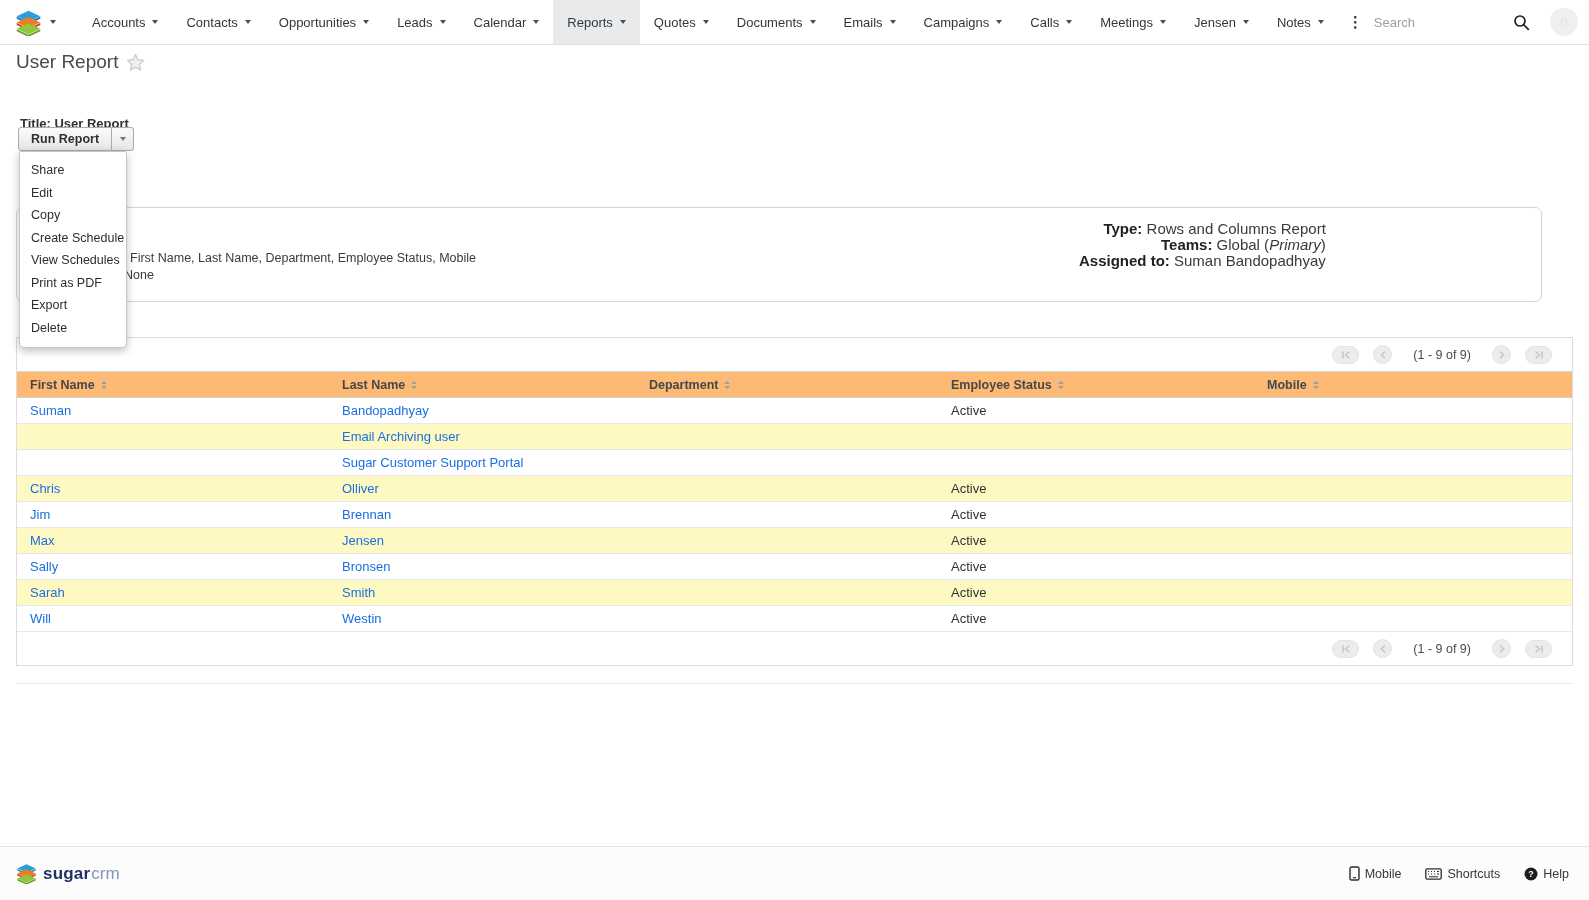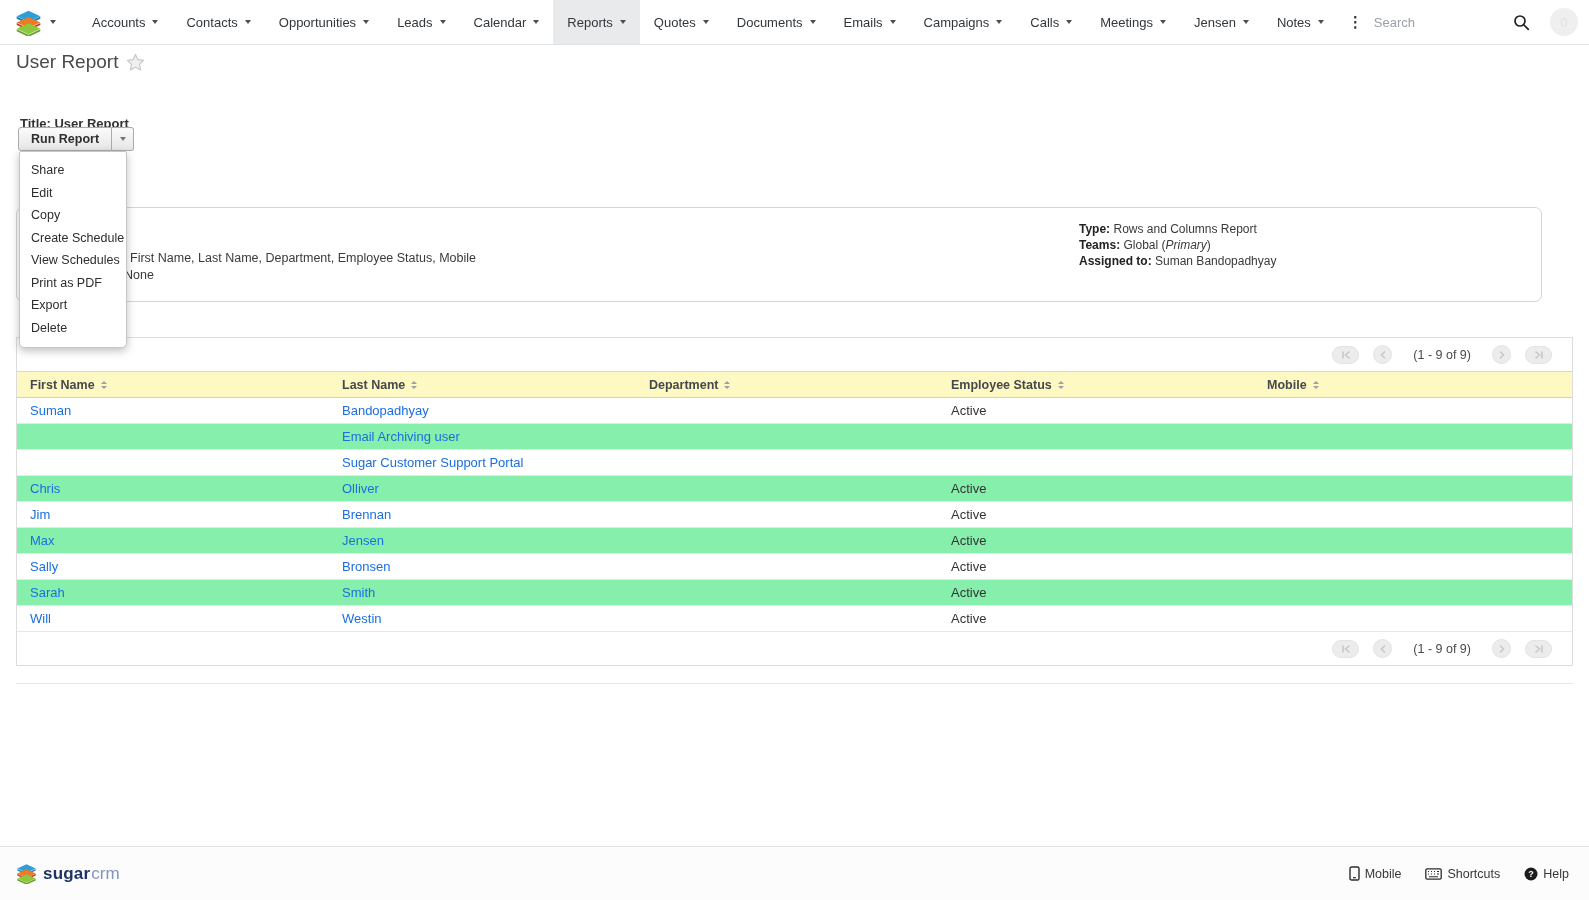--- a/index.html
+++ b/index.html
@@ -50,47 +50,47 @@
   .action-menu li { font-size:12.5px; color:#2d2d2d; padding:3px 0 3px 11px; cursor:pointer;
                     white-space:nowrap; line-height:16.5px; }
 
   
   .detail-panel { position:absolute; left:16px; top:207px; width:1526px; height:95px;
                   background:#fff; border:1px solid #d5d5d5; border-radius:7px; z-index:5; }
   .frag { position:absolute; font-size:12.5px; color:#3a3a3a; white-space:nowrap; }
   .frag-colon { left:105px; top:15px; }
   .frag-cols  { left:113px; top:43px; }
   .frag-none  { left:107px; top:60px; }
-  .detail-right { position:absolute; left:1062px; top:13px; font-size:12px; color:#3a3a3a;
-                  line-height:16px; }
+  .detail-right { position:absolute; left:1062px; top:13px; font-size:15px; color:#3a3a3a;
+                  line-height:16px;text-align:right; }
   .detail-right b { color:#222; }
 
   
   .table-box { position:absolute; left:16px; top:337px; width:1557px; background:#fff;
                border:1px solid #dcdcdc; }
   .pag-bar { height:33px; display:flex; align-items:center; justify-content:flex-end;
              padding-right:20px; }
   .pager { display:flex; align-items:center; gap:14px; }
   .pg { display:flex; align-items:center; justify-content:center; background:#ececec;
         border:1px solid #e3e3e3; cursor:pointer; }
   .pg.pill  { width:27px; height:18px; border-radius:9px; }
   .pg.round { width:19px; height:19px; border-radius:50%; }
   .pg-text { font-size:12.5px; color:#4a4a4a; margin:0 7px; }
   .thead { display:grid; grid-template-columns:312px 307px 302px 316px 1fr; height:27px;
-           background:#fef9c3; border-top:1px solid #d6d6d6; border-bottom:1px solid #d0d0d0;
+           background:#fdba74; border-top:1px solid #d6d6d6; border-bottom:1px solid #d0d0d0;
            align-items:center; }
   .th { display:flex; align-items:center; gap:6px; padding-left:13px; font-size:12.5px;
         font-weight:bold; color:#46494c; cursor:pointer; }
   .sort-icon i { display:block; width:0; height:0; border-left:3px solid transparent;
                  border-right:3px solid transparent; }
   .sort-icon .up { border-bottom:3.5px solid #9aa0a5; margin-bottom:2px; }
   .sort-icon .dn { border-top:3.5px solid #9aa0a5; }
   .trow { display:grid; grid-template-columns:312px 307px 302px 316px 1fr; height:26px;
           align-items:center; border-bottom:1px solid #e8e8e8; background:#fff; }
-  .trow.alt { background:#86efac; }
+  .trow.alt { background:#fef9c3; }
   .tcell { padding-left:13px; font-size:13px; color:#333; white-space:nowrap; overflow:hidden; }
   .cell-link { color:var(--link-blue,#1a6fe8); cursor:pointer; }
   .divider { position:absolute; left:16px; top:683px; width:1557px; height:1px; background:#e6e6e6; }
 
   
   .footer { position:absolute; left:0; top:846px; width:100%; height:54px; background:#fcfcfc;
             border-top:1px solid #e2e2e2; display:flex; align-items:center;
             padding:0 20px 0 16px; }
   .footer-brand { display:flex; align-items:center; gap:6px; }
   .brand-bold { font-size:17px; font-weight:bold; color:#1f3264; letter-spacing:.2px; }

